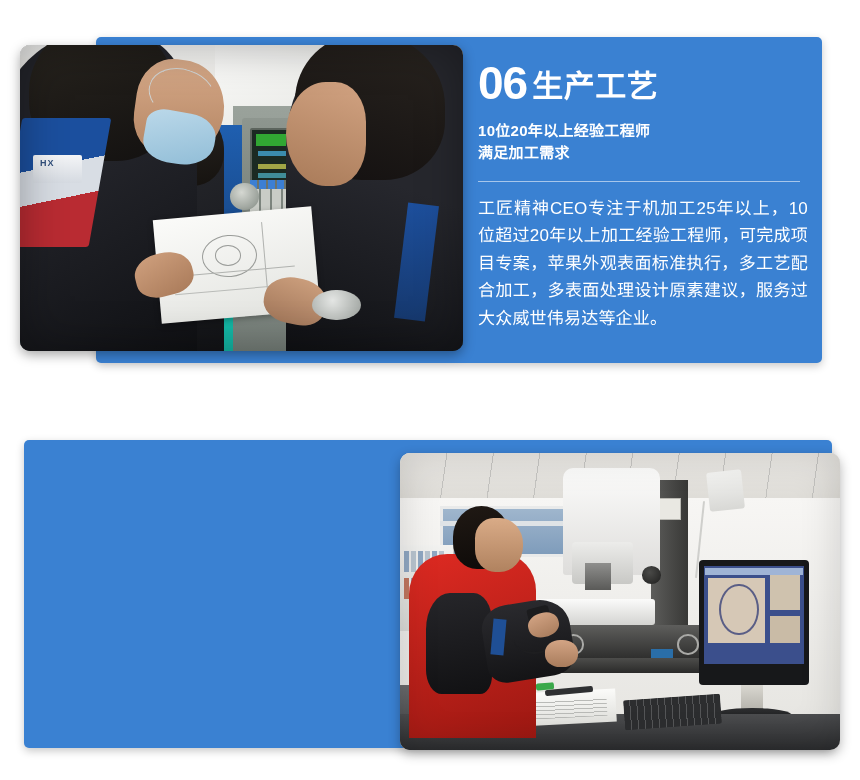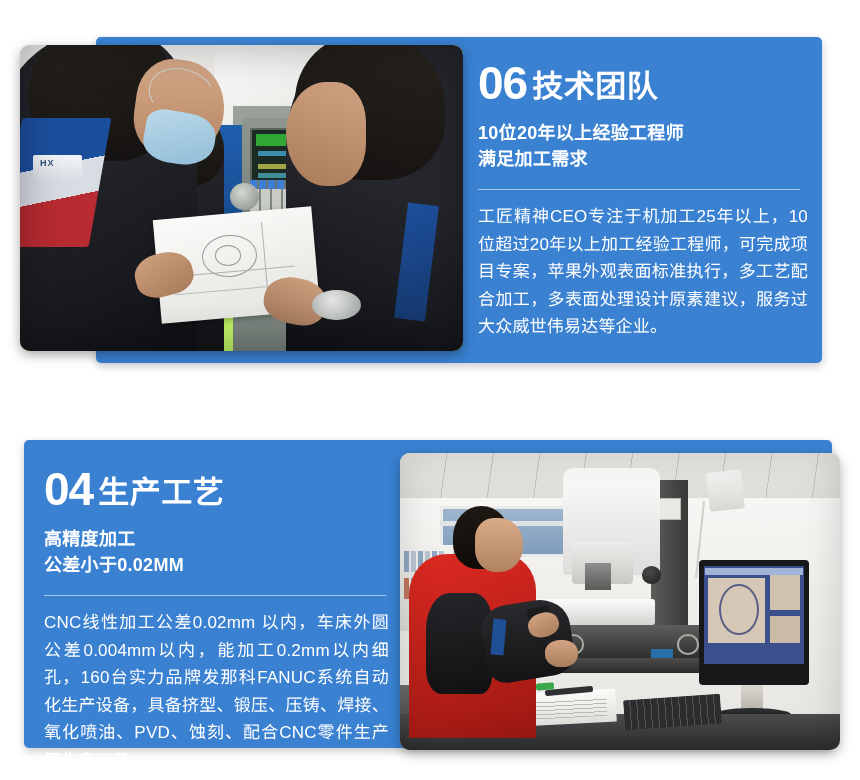--- a/index.html
+++ b/index.html
@@ -93,21 +93,21 @@
     vertical-align: -2px;
   }
   .headline .word {
     font-size: 31px;
     font-weight: bold;
     margin-left: 5px;
     letter-spacing: 0.5px;
   }
   .subtitle {
     color: #ffffff;
-    font-size: 18px;
+    font-size: 15px;
     font-weight: bold;
     line-height: 1.45;
     margin: 0;
     white-space: pre-line;
     letter-spacing: 0.3px;
   }
   .divider {
     height: 1px;
     background: rgba(255,255,255,0.55);
     margin: 17px 0 13px 0;
@@ -117,21 +117,21 @@
   .bodytext {
     color: #ffffff;
     font-size: 17px;
     line-height: 1.62;
     margin: 0;
     text-align: justify;
     letter-spacing: 0.2px;
   }
 
   
-  .ph03 { position:absolute; inset:0; background:#bef264; }
+  .ph03 { position:absolute; inset:0; background:#14b8a6;border-radius:13px; }
   .p03-wallL { position:absolute; left:0; top:0; width:46%; height:40%;
     background:linear-gradient(180deg,#f2f1ee,#e2e1dd); }
   .p03-ceiling { position:absolute; left:0; top:0; width:60%; height:11%;
     background:linear-gradient(180deg,#fbfbfa,#eceae6); }
   .p03-wallR { position:absolute; left:44%; top:0; width:56%; height:26%;
     background:linear-gradient(160deg,#fdfdfc,#ddded9); }
   
   .p03-machine { position:absolute; left:48%; top:20%; width:36%; height:80%;
     background:linear-gradient(180deg,#9aa29b,#77807a); }
   .p03-machineSide { position:absolute; left:40%; top:26%; width:12%; height:52%;
@@ -379,21 +379,21 @@
         <div class="p03-ln2"></div>
         <div class="p03-handA"></div>
         <div class="p03-handB"></div>
         <div class="p03-part"></div>
         <div class="p03-vig"></div>
       </div>
     </div>
 
     <div class="card03-text">
       <h2 class="headline">
-        <span class="num">06</span><span class="word">技术团队</span>
+        <span class="num">06</span><span class="word">生产工艺</span>
       </h2>
       <p class="subtitle">10位20年以上经验工程师
 满足加工需求</p>
       <div class="divider"></div>
       <p class="bodytext">工匠精神CEO专注于机加工25年以上，10位超过20年以上加工经验工程师，可完成项目专案，苹果外观表面标准执行，多工艺配合加工，多表面处理设计原素建议，服务过大众威世伟易达等企业。</p>
     </div>
   </section>
 
   <section class="card04">
 
@@ -450,24 +450,15 @@
         <div class="p04-head"></div>
         <div class="p04-face"></div>
         <div class="p04-wire"></div>
         <div class="p04-ctrl"></div>
         <div class="p04-hand1"></div>
         <div class="p04-hand2"></div>
         <div class="p04-vig"></div>
       </div>
     </div>
 
-    <div class="card04-text">
-      <h2 class="headline">
-        <span class="num">04</span><span class="word">生产工艺</span>
-      </h2>
-      <p class="subtitle">高精度加工
-公差小于0.02MM</p>
-      <div class="divider"></div>
-      <p class="bodytext">CNC线性加工公差0.02mm 以内，车床外圆公差0.004mm以内，能加工0.2mm以内细孔，160台实力品牌发那科FANUC系统自动化生产设备，具备挤型、锻压、压铸、焊接、氧化喷油、PVD、蚀刻、配合CNC零件生产等生产工艺。</p>
-    </div>
   </section>
 
 </div>
 
 </body></html>

